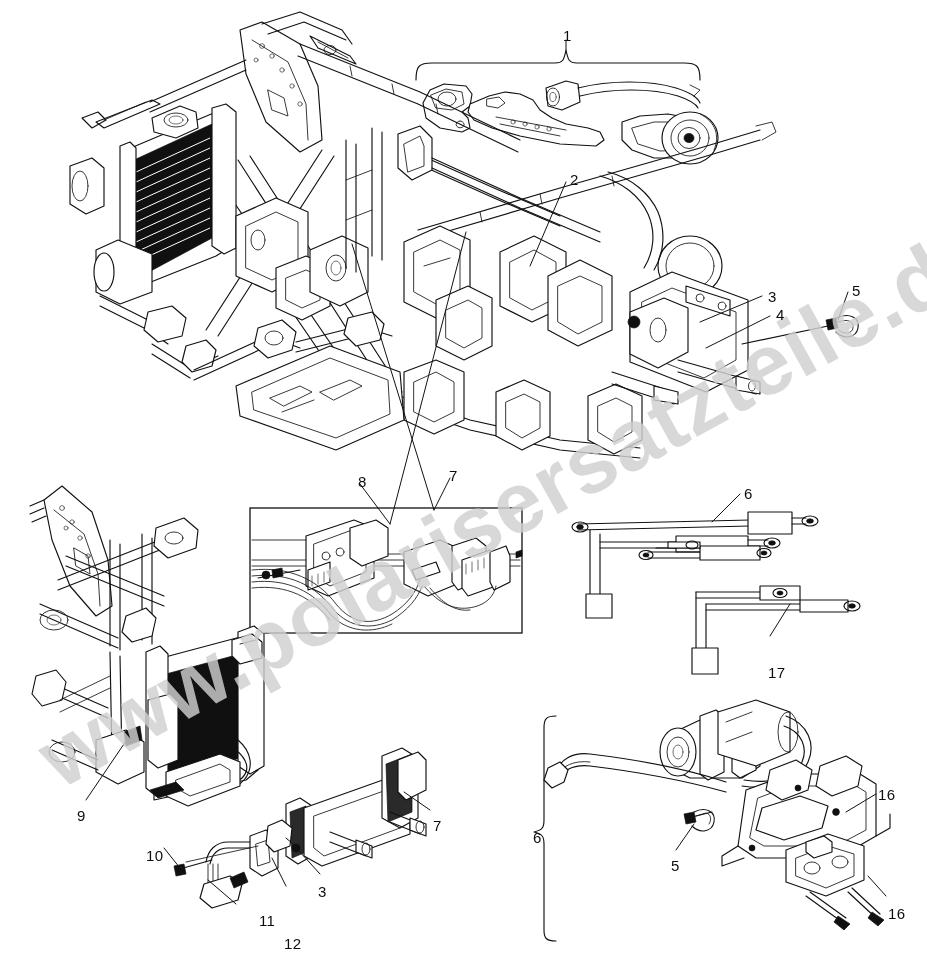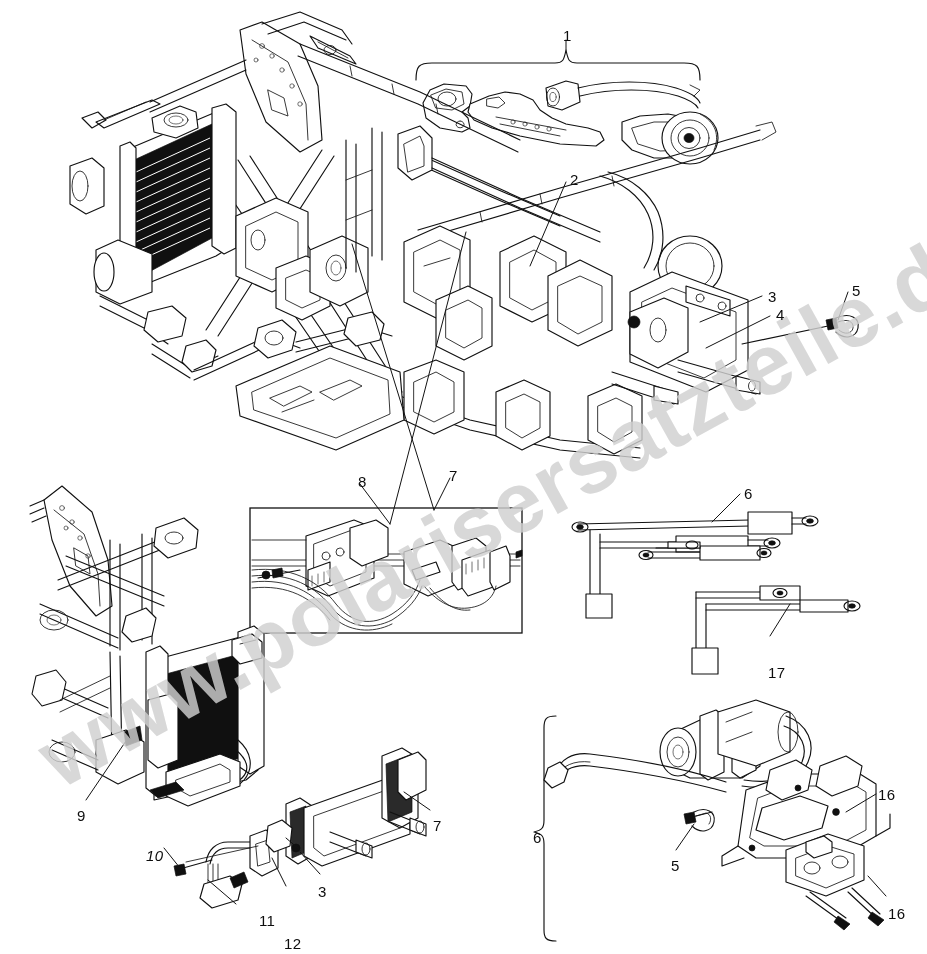--- a/index.html
+++ b/index.html
@@ -545,21 +545,21 @@
 
   <div class="num" style="left:563px; top:28px;">1</div>
   <div class="num" style="left:570px; top:172px;">2</div>
   <div class="num" style="left:768px; top:289px;">3</div>
   <div class="num" style="left:776px; top:307px;">4</div>
   <div class="num" style="left:852px; top:283px;">5</div>
   <div class="num" style="left:744px; top:486px;">6</div>
   <div class="num" style="left:449px; top:468px;">7</div>
   <div class="num" style="left:358px; top:474px;">8</div>
   <div class="num" style="left:77px;  top:808px;">9</div>
-  <div class="num" style="left:146px; top:848px;font-style:italic;">10</div>
+  <div class="num" style="left:146px; top:848px;">10</div>
   <div class="num" style="left:239px; top:913px;margin-left:20px;">11</div>
   <div class="num" style="left:284px; top:895px;margin-top:41px;">12</div>
   <div class="num" style="left:318px; top:884px;">3</div>
   <div class="num" style="left:433px; top:818px;">7</div>
   <div class="num" style="left:533px; top:830px;">6</div>
   <div class="num" style="left:671px; top:858px;">5</div>
   <div class="num" style="left:888px; top:906px;">16</div>
   <div class="num" style="left:878px; top:787px;">16</div>
   <div class="num" style="left:768px; top:665px;">17</div>
 

